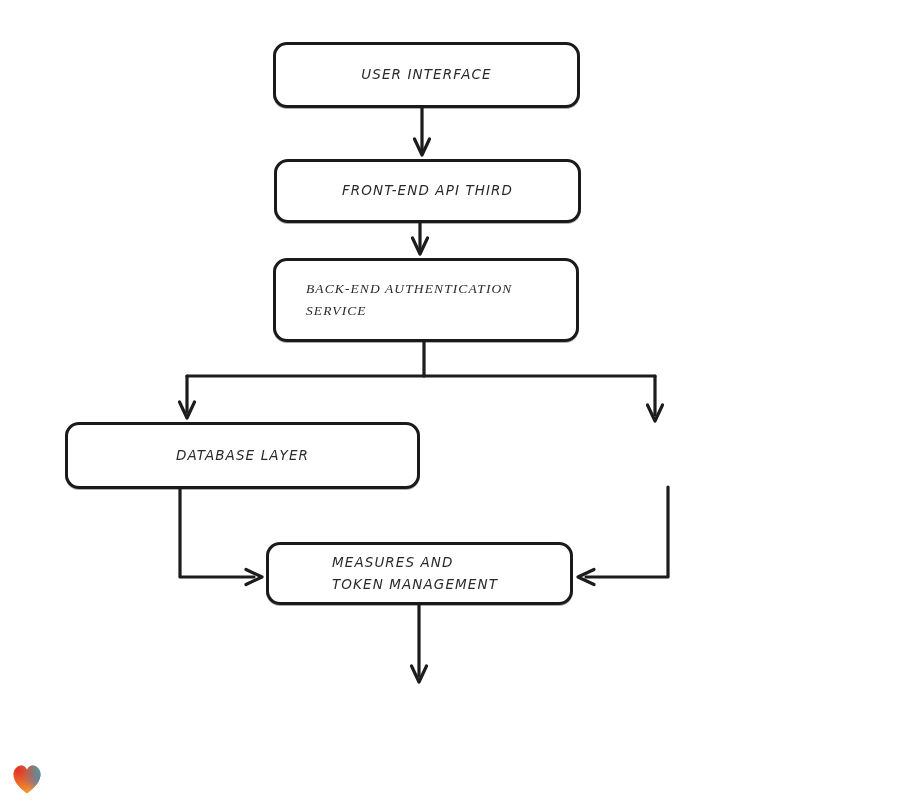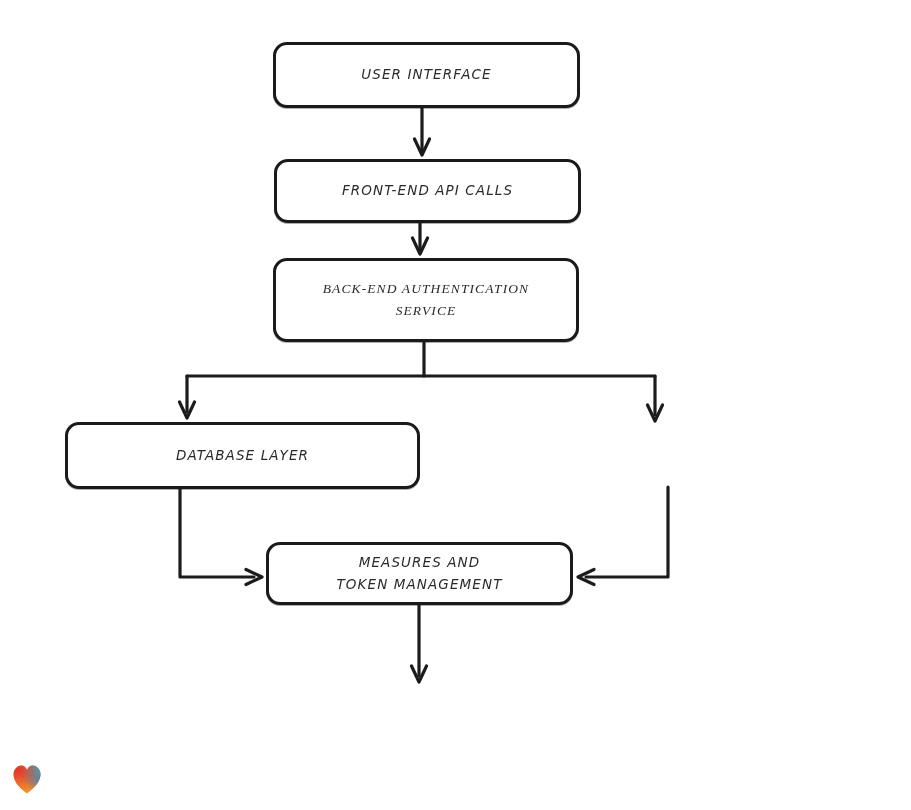--- a/index.html
+++ b/index.html
@@ -23,21 +23,21 @@
   }
   .node {
     position: absolute;
     box-sizing: border-box;
     background: #ffffff;
     border: 3.6px solid #1a1a1a;
     border-radius: 14px;
     display: flex;
     align-items: center;
     justify-content: center;
-    text-align: center;
+    text-align: left;
     z-index: 2;
     box-shadow: 0 1px 0 0 rgba(26,26,26,0.35);
   }
   .node .label {
     font-style: italic;
     font-size: 13.5px;
     letter-spacing: 1.1px;
     line-height: 1.6;
     color: #2a2a2a;
     padding: 0 8px;
@@ -101,21 +101,21 @@
       <path d="M419,604 L419,676"></path>
       <path d="M411.5,666 L419,682 L426.5,666"></path>
     </g>
   </svg>
 
   <div class="node node--n1">
     <span class="label">USER INTERFACE</span>
   </div>
 
   <div class="node node--n2">
-    <span class="label">FRONT-END API CALLS</span>
+    <span class="label">FRONT-END API THIRD</span>
   </div>
 
   <div class="node node--n3">
     <span class="label">BACK-END AUTHENTICATION SERVICE</span>
   </div>
 
   <div class="node node--n4">
     <span class="label">DATABASE LAYER</span>
   </div>
 

